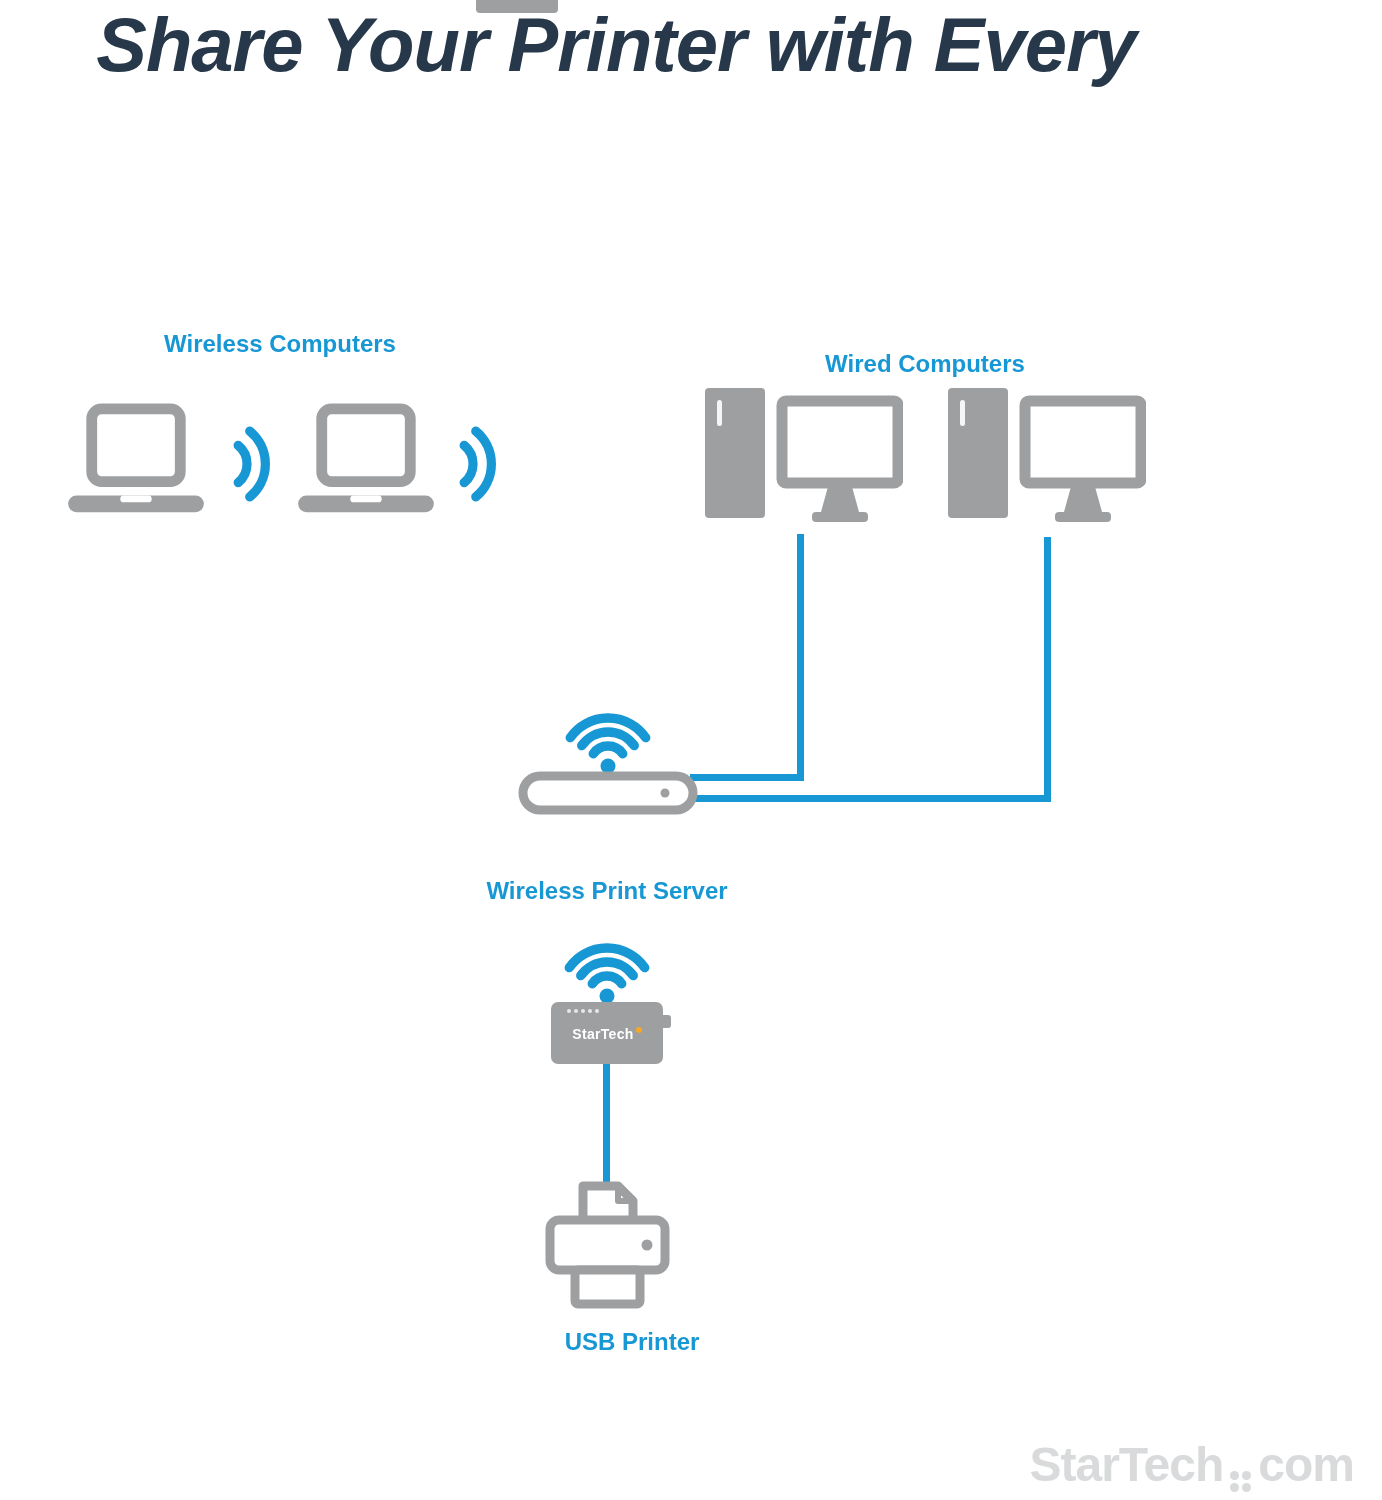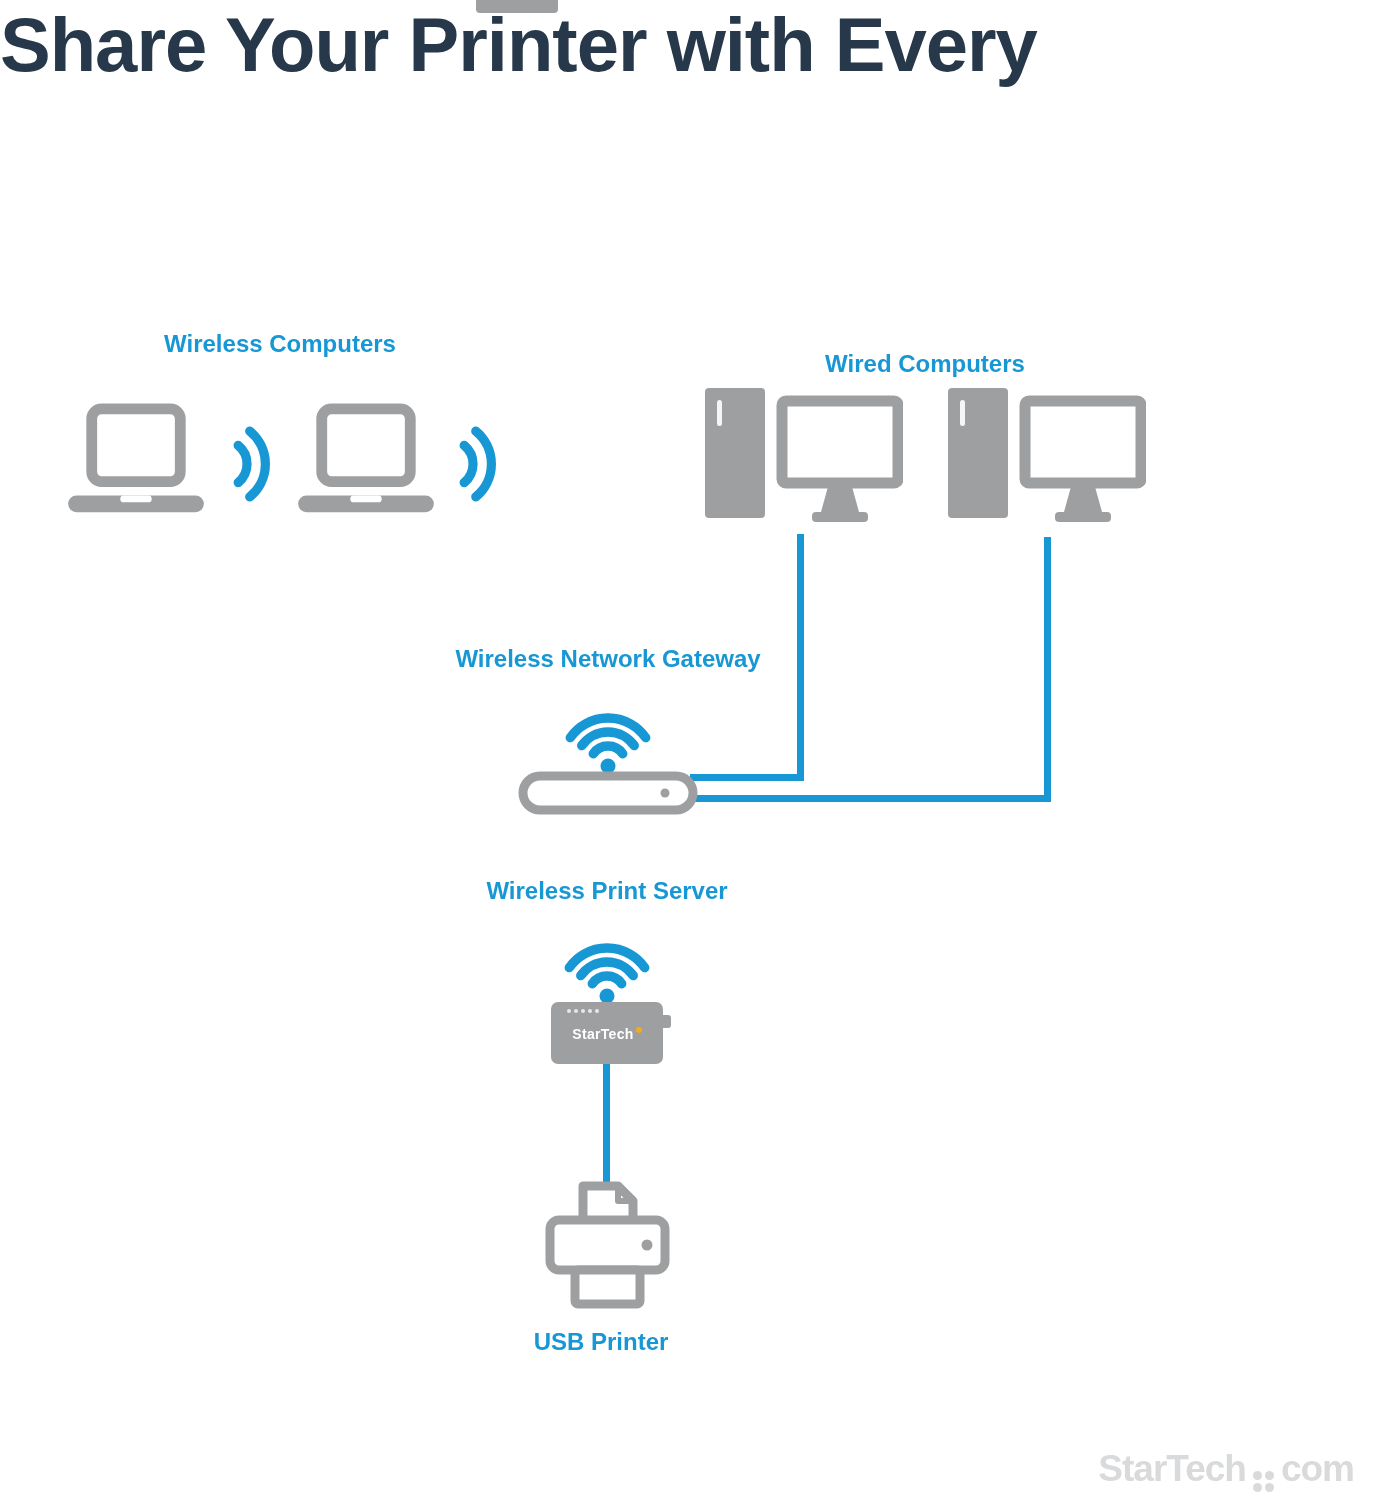--- a/index.html
+++ b/index.html
@@ -5,23 +5,23 @@
   html,body{margin:0;padding:0;background:#ffffff;}
   .canvas{
     position:relative;
     width:1382px;height:1500px;
     background:#ffffff;
     overflow:hidden;
     font-family:"Liberation Sans", sans-serif;
   }
   .title{
     position:absolute;left:0;top:0;width:1232px;
-    text-align:left;
+    text-align:center;
     color:var(--title-color,#26384a);
-    font-size:76px;font-weight:700;line-height:1.18;letter-spacing:-1px;
+    font-size:76px;font-weight:700;line-height:1.18;letter-spacing:-1px;font-style:italic;
   }
   .label{
     position:absolute;transform:translateX(-50%);
     color:var(--accent-blue,#1797d4);
     font-size:24px;font-weight:700;white-space:nowrap;
   }
   .icon{position:absolute;}
   .gray-ic{color:var(--device-gray,#9d9fa1);}
   .blue-ic{color:var(--accent-blue,#1797d4);}
   .line{position:absolute;background:var(--accent-blue,#1797d4);}
@@ -43,44 +43,43 @@
     position:absolute;left:0;right:0;top:24px;text-align:center;
     color:#ffffff;font-size:14px;font-weight:700;letter-spacing:.3px;
   }
   .ps-orange{
     display:inline-block;width:6px;height:6px;border-radius:50%;
     background:var(--brand-orange,#f7a823);margin-left:2px;vertical-align:6px;
   }
   .watermark{
     position:absolute;right:28px;bottom:8px;
     color:var(--watermark-gray,#d9dadb);
-    font-size:37px;font-weight:700;letter-spacing:-1px;white-space:nowrap;
+    font-size:48px;font-weight:700;letter-spacing:-1px;white-space:nowrap;
   }
   .wm-dots{
     display:inline-grid;grid-template-columns:repeat(2,9px);grid-auto-rows:9px;
     gap:3px;margin:0 7px;vertical-align:1px;
   }
   .wm-dots i{width:9px;height:9px;border-radius:50%;background:var(--watermark-gray,#d9dadb);}
 </style>
 </head>
 <body>
 
 <div class="canvas">
 
   <div class="artifact"></div>
 
   <div class="title">
     <div>Share Your Printer with Every</div>
   </div>
 
   <div class="label" style="left:280px;top:330px;">Wireless Computers</div>
   <div class="label" style="left:925px;top:350px;">Wired Computers</div>
-  <div class="label" style="left:608px;top:645px;">Wireless Network Gateway</div>
   <div class="label" style="left:607px;top:877px;text-align:center;">Wireless Print Server</div>
-  <div class="label" style="left:601px;top:1328px;">USB Printer</div>
+  <div class="label" style="left:632px;top:1328px;">USB Printer</div>
 
   <svg class="icon gray-ic" style="left:62px;top:402px;" width="148" height="120" viewBox="0 0 150 122">
     <rect x="30" y="7" width="90" height="74" rx="10" fill="none" stroke="currentColor" stroke-width="11"></rect>
     <rect x="6" y="95" width="138" height="17" rx="8.5" fill="currentColor"></rect>
     <rect x="59" y="95" width="32" height="7" rx="3.5" fill="#ffffff"></rect>
   </svg>
 
   <svg class="icon blue-ic" style="left:222px;top:418px;" width="50" height="92" viewBox="0 0 52 100">
     <path d="M 16.4 29.8 A 26 26 0 0 1 16.4 70.2" fill="none" stroke="currentColor" stroke-width="10" stroke-linecap="round"></path>
     <path d="M 29 14.3 A 46 46 0 0 1 29 85.7" fill="none" stroke="currentColor" stroke-width="10" stroke-linecap="round"></path>

